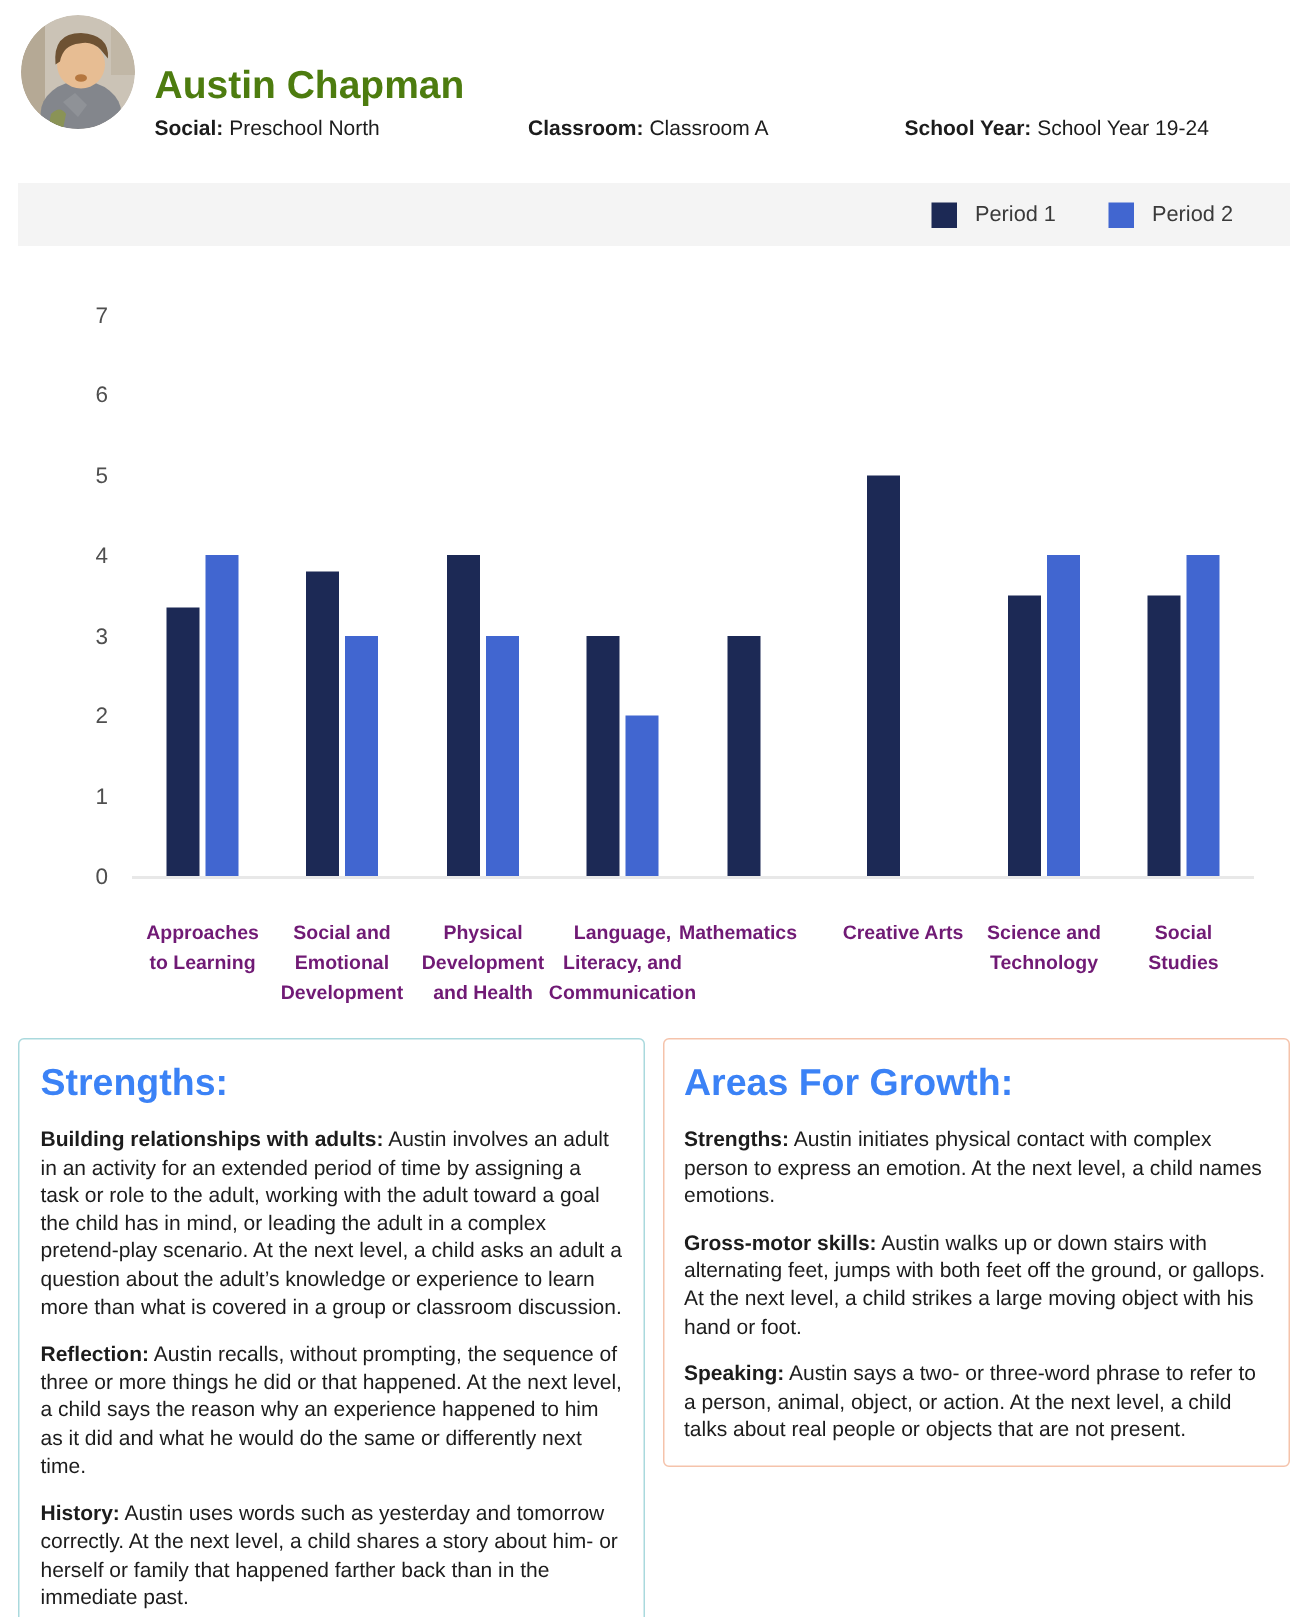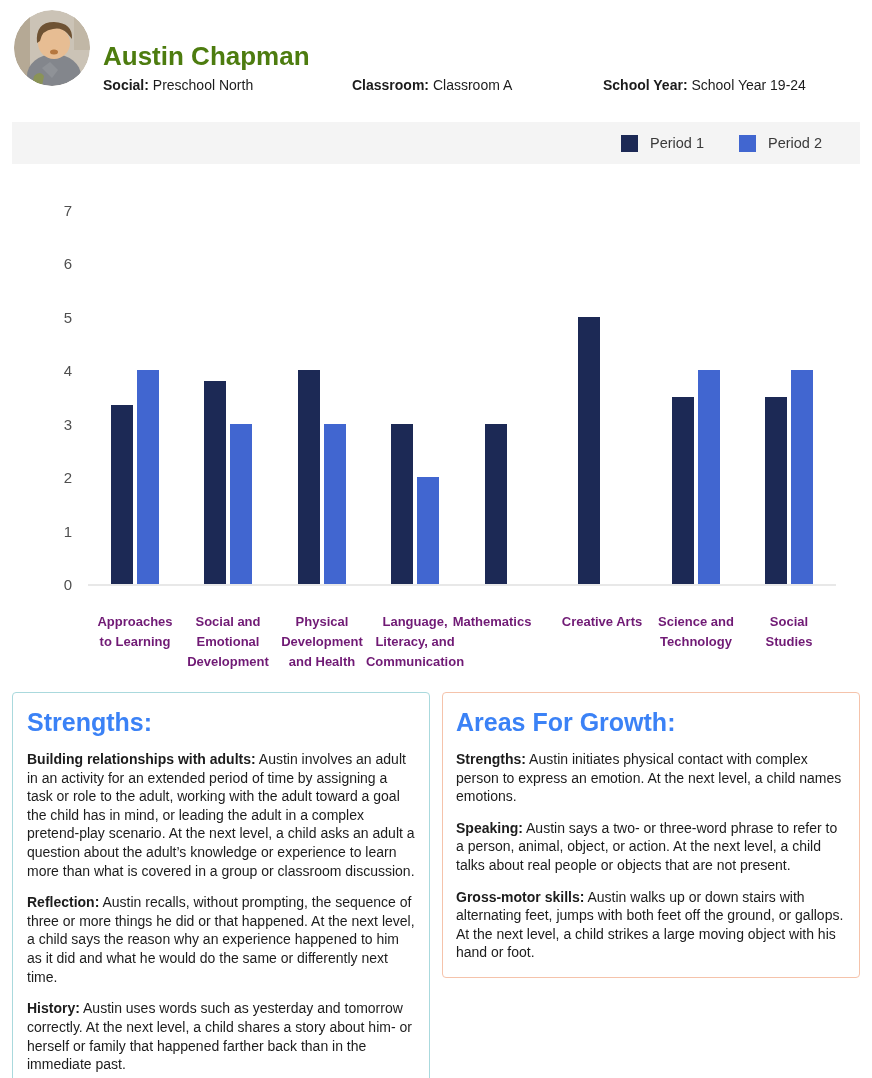--- a/index.html
+++ b/index.html
@@ -160,17 +160,17 @@
     <div id="strengths-items">
         <p><b>Building relationships with adults:</b><span> Austin involves an adult in an activity for an extended period of time by assigning a task or role to the adult, working with the adult toward a goal the child has in mind, or leading the adult in a complex pretend-play scenario. At the next level, a child asks an adult a question about the adult’s knowledge or experience to learn more than what is covered in a group or classroom discussion.</span></p>
         <p><b>Reflection:</b><span> Austin recalls, without prompting, the sequence of three or more things he did or that happened. At the next level, a child says the reason why an experience happened to him as it did and what he would do the same or differently next time.</span></p>
         <p><b>History:</b><span> Austin uses words such as yesterday and tomorrow correctly. At the next level, a child shares a story about him- or herself or family that happened farther back than in the immediate past.</span></p>
       </div>
   </div>
   <div class="info-box" id="growth-box" style="border-color: rgb(245, 195, 171); padding-left: 13px;">
     <h2>Areas For Growth:</h2>
     <div id="growth-items">
         <p><b>Strengths:</b><span> Austin initiates physical contact with complex person to express an emotion. At the next level, a child names emotions.</span></p>
+        <p><b>Gross-motor skills:</b><span> Austin walks up or down stairs with alternating feet, jumps with both feet off the ground, or gallops. At the next level, a child strikes a large moving object with his hand or foot.</span></p>
         <p><b>Speaking:</b><span> Austin says a two- or three-word phrase to refer to a person, animal, object, or action. At the next level, a child talks about real people or objects that are not present.</span></p>
-        <p><b>Gross-motor skills:</b><span> Austin walks up or down stairs with alternating feet, jumps with both feet off the ground, or gallops. At the next level, a child strikes a large moving object with his hand or foot.</span></p>
       </div>
   </div>
 </div>
 
 </body></html>

